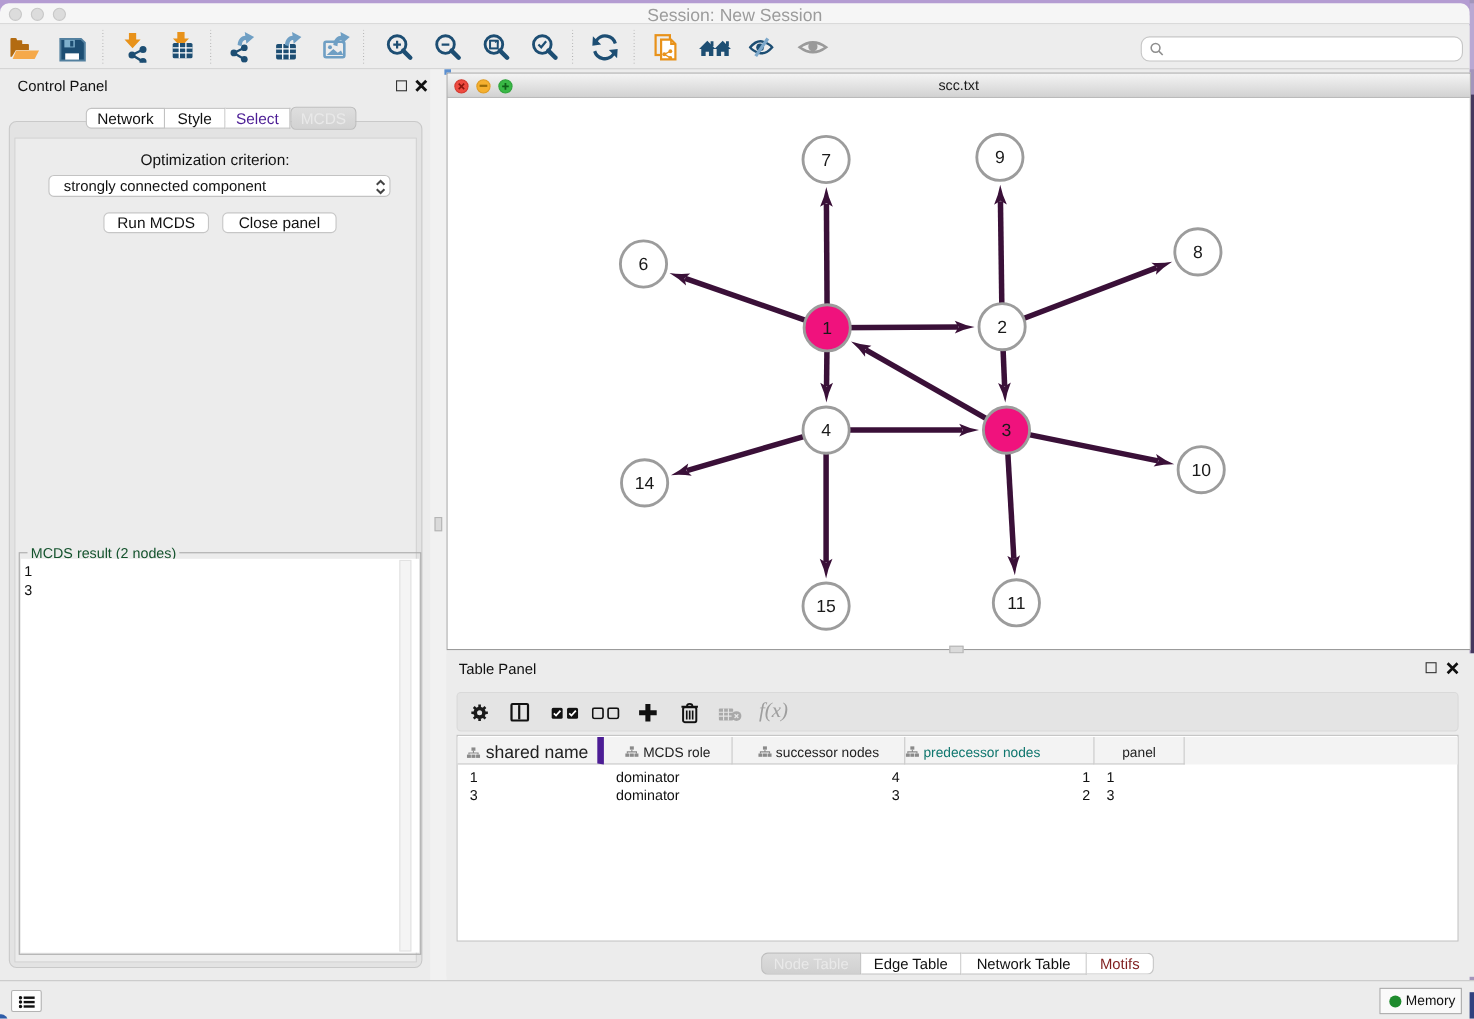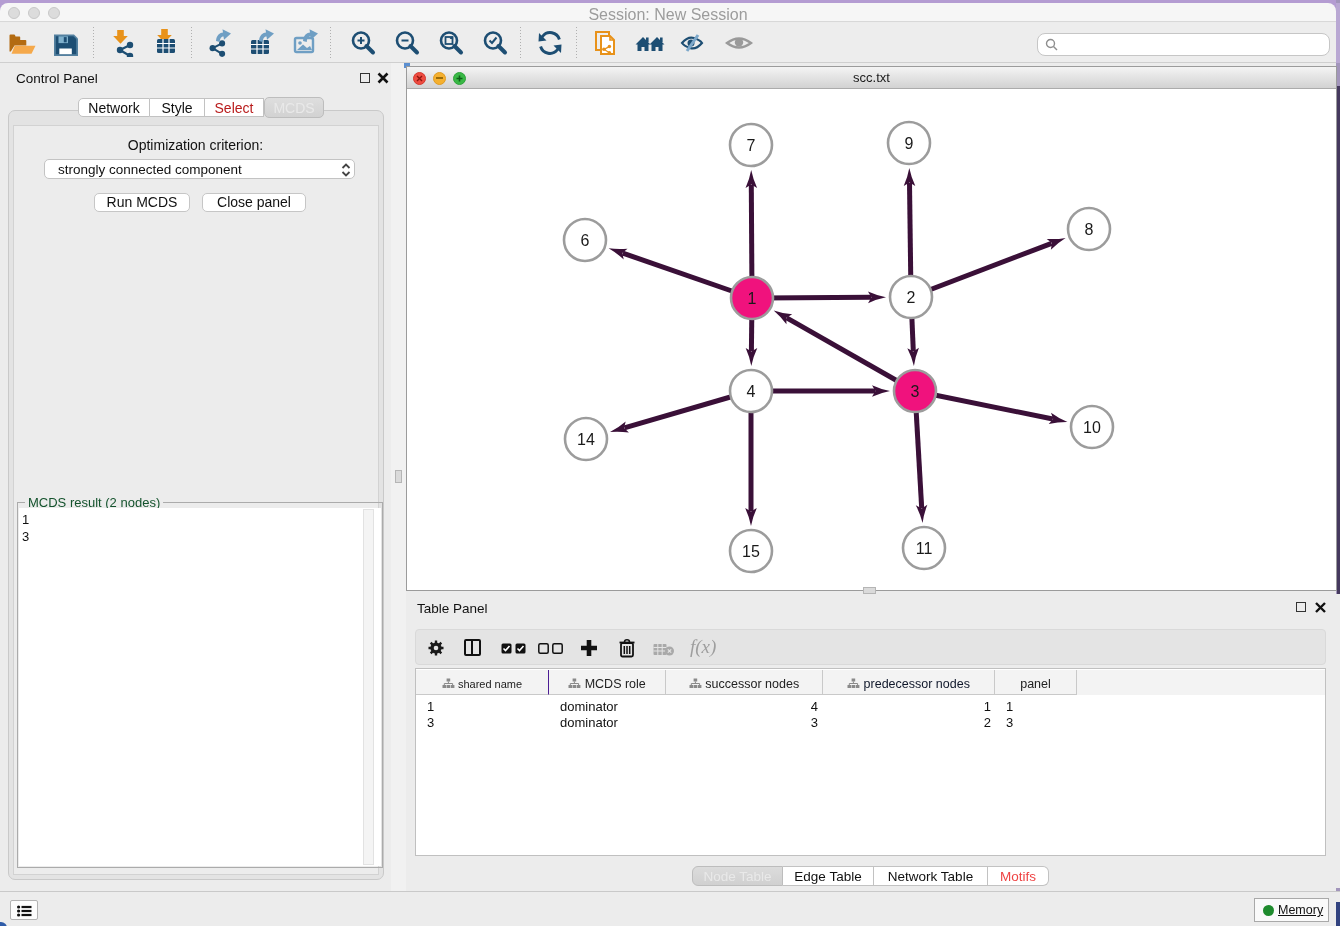--- a/index.html
+++ b/index.html
@@ -137,21 +137,21 @@
 <div class="abs" style="left:16px;top:8px;font-size:13.5px;color:#111;">Control Panel</div>
 <div class="abs" style="left:360px;top:10px;width:10px;height:10px;border:1.6px solid #333;"></div>
 <svg class="abs" style="left:376px;top:8px;" width="14" height="14" viewBox="0 0 14 14">
       <path d="M2.5 2.5 L11.5 11.5 M11.5 2.5 L2.5 11.5" stroke="#111" stroke-width="2.6"></path>
     </svg>
 <div class="abs" style="left:8px;top:47px;width:376px;height:770px;background:#e3e3e3;border:1px solid #c9c9c9;border-radius:7px;"></div>
 <div class="abs" style="left:13px;top:62px;width:366px;height:750px;background:#ececec;border:1px solid #d2d2d2;"></div>
 <div class="abs" style="left:78px;top:35px;width:244px;height:19px;padding-left:12px;">
 <div class="abs" style="left:0;top:0;width:72px;height:19px;background:#fff;border:1px solid #c2c2c2;border-radius:5px 0 0 5px;text-align:center;font-size:14px;line-height:18px;color:#111;">Network</div>
 <div class="abs" style="left:72px;top:0;width:55px;height:19px;background:#fff;border:1px solid #c2c2c2;border-left:none;text-align:center;font-size:14px;line-height:18px;color:#111;">Style</div>
-<div class="abs" style="left:127px;top:0;width:59px;height:19px;background:#fff;border:1px solid #c2c2c2;border-left:none;text-align:center;font-size:14px;line-height:18px;color:#b91c1c;">Select</div>
+<div class="abs" style="left:127px;top:0;width:59px;height:19px;background:#fff;border:1px solid #c2c2c2;border-left:none;text-align:center;font-size:14px;line-height:18px;color:#4c1d95;">Select</div>
 <div class="abs" style="left:186px;top:-1px;width:60px;height:21px;background:linear-gradient(#dedede,#d2d2d2);border:1px solid #bdbdbd;border-radius:5px;text-align:center;font-size:14px;line-height:20px;color:#e9e9e9;">MCDS</div>
 </div>
 <div class="abs" style="left:0;top:74px;width:391px;text-align:center;font-size:14px;color:#111;">Optimization criterion:</div>
 <div class="abs" style="left:44px;top:96px;width:311px;height:20px;background:#fff;border:1px solid #c3c3c3;border-radius:5px;">
 <div class="abs" style="left:13px;top:1px;font-size:13.5px;line-height:18px;color:#111;">strongly connected component</div>
 <svg class="abs" style="left:295px;top:2px;" width="12" height="16" viewBox="0 0 12 16">
         <path d="M2.5 6 L6 2.5 L9.5 6" fill="none" stroke="#444" stroke-width="1.8"></path>
         <path d="M2.5 10 L6 13.5 L9.5 10" fill="none" stroke="#444" stroke-width="1.8"></path>
       </svg>
 </div>
@@ -274,72 +274,72 @@
 <svg class="abs" style="left:237px;top:13px;" width="22" height="13" viewBox="0 0 22 13">
         <rect x="0.5" y="1" width="13" height="11" rx="1" fill="#a9a9a9"></rect>
         <path d="M0.5 4.5 H13.5 M0.5 8 H13.5 M4.8 1 V12 M9.2 1 V12" stroke="#e4e4e4" stroke-width="1"></path>
         <circle cx="16.5" cy="8" r="4.5" fill="#a9a9a9"></circle>
         <path d="M14.8 6.3 L18.2 9.7 M18.2 6.3 L14.8 9.7" stroke="#e4e4e4" stroke-width="1.2"></path>
       </svg>
 <div class="abs" style="left:274px;top:6px;font-family:'Liberation Serif',serif;font-style:italic;font-size:19px;color:#9e9e9e;">f(x)</div>
 </div>
 <div class="abs" style="left:9px;top:74px;width:911px;height:188px;background:#fff;border:1px solid #c0c0c0;">
 <div class="abs" style="left:0;top:1px;width:909px;height:25px;background:#f3f3f3;">
-<div class="abs" style="left:0px;top:0;width:133px;height:25px;border-right:1px solid #4c1d95;border-bottom:1px solid #c9c9c9;text-align:center;font-size:11px;line-height:29px;color:#222;overflow:hidden;"><svg width="13" height="11" viewBox="0 0 13 11" style="vertical-align:-1px;">
+<div class="abs" style="left:0px;top:0;width:133px;height:25px;border-right:6px solid #4c1d95;border-bottom:1px solid #c9c9c9;text-align:center;font-size:16px;line-height:29px;color:#222;overflow:hidden;"><svg width="13" height="11" viewBox="0 0 13 11" style="vertical-align:-1px;">
             <rect x="4.6" y="0.5" width="3.6" height="3" fill="#8a8a8a"></rect>
             <rect x="0.5" y="7" width="3.6" height="3" fill="#8a8a8a"></rect>
             <rect x="4.6" y="7" width="3.6" height="3" fill="#8a8a8a"></rect>
             <rect x="8.8" y="7" width="3.6" height="3" fill="#8a8a8a"></rect>
             <path d="M6.4 3.5 V5.5 M2.3 7 V5.5 H10.6 V7" fill="none" stroke="#8a8a8a" stroke-width="1"></path>
           </svg> shared name</div>
 <div class="abs" style="left:133px;top:0;width:117px;height:25px;border-right:1px solid #c9c9c9;border-bottom:1px solid #c9c9c9;text-align:center;font-size:12.5px;line-height:29px;color:#222;overflow:hidden;"><svg width="13" height="11" viewBox="0 0 13 11" style="vertical-align:-1px;">
             <rect x="4.6" y="0.5" width="3.6" height="3" fill="#8a8a8a"></rect>
             <rect x="0.5" y="7" width="3.6" height="3" fill="#8a8a8a"></rect>
             <rect x="4.6" y="7" width="3.6" height="3" fill="#8a8a8a"></rect>
             <rect x="8.8" y="7" width="3.6" height="3" fill="#8a8a8a"></rect>
             <path d="M6.4 3.5 V5.5 M2.3 7 V5.5 H10.6 V7" fill="none" stroke="#8a8a8a" stroke-width="1"></path>
           </svg> MCDS role</div>
 <div class="abs" style="left:250px;top:0;width:157px;height:25px;border-right:1px solid #c9c9c9;border-bottom:1px solid #c9c9c9;text-align:center;font-size:12.5px;line-height:29px;color:#222;overflow:hidden;"><svg width="13" height="11" viewBox="0 0 13 11" style="vertical-align:-1px;">
             <rect x="4.6" y="0.5" width="3.6" height="3" fill="#8a8a8a"></rect>
             <rect x="0.5" y="7" width="3.6" height="3" fill="#8a8a8a"></rect>
             <rect x="4.6" y="7" width="3.6" height="3" fill="#8a8a8a"></rect>
             <rect x="8.8" y="7" width="3.6" height="3" fill="#8a8a8a"></rect>
             <path d="M6.4 3.5 V5.5 M2.3 7 V5.5 H10.6 V7" fill="none" stroke="#8a8a8a" stroke-width="1"></path>
           </svg> successor nodes</div>
-<div class="abs" style="left:407px;top:0;width:172px;height:25px;border-right:1px solid #c9c9c9;border-bottom:1px solid #c9c9c9;text-align:center;font-size:12.5px;line-height:29px;color:#0f172a;overflow:hidden;"><svg width="13" height="11" viewBox="0 0 13 11" style="vertical-align:-1px;">
+<div class="abs" style="left:407px;top:0;width:172px;height:25px;border-right:1px solid #c9c9c9;border-bottom:1px solid #c9c9c9;font-size:12.5px;line-height:29px;color:#0f766e;overflow:hidden;"><svg width="13" height="11" viewBox="0 0 13 11" style="vertical-align:-1px;">
             <rect x="4.6" y="0.5" width="3.6" height="3" fill="#8a8a8a"></rect>
             <rect x="0.5" y="7" width="3.6" height="3" fill="#8a8a8a"></rect>
             <rect x="4.6" y="7" width="3.6" height="3" fill="#8a8a8a"></rect>
             <rect x="8.8" y="7" width="3.6" height="3" fill="#8a8a8a"></rect>
             <path d="M6.4 3.5 V5.5 M2.3 7 V5.5 H10.6 V7" fill="none" stroke="#8a8a8a" stroke-width="1"></path>
           </svg> predecessor nodes</div>
 <div class="abs" style="left:579px;top:0;width:82px;height:25px;border-right:1px solid #c9c9c9;border-bottom:1px solid #c9c9c9;text-align:center;font-size:12.5px;line-height:29px;color:#222;overflow:hidden;"> panel</div>
 </div>
 <div class="abs" style="left:11px;top:30px;font-size:13px;color:#111;line-height:16px;">1<br>3</div>
 <div class="abs" style="left:144px;top:30px;font-size:13px;color:#111;line-height:16px;">dominator<br>dominator</div>
 <div class="abs" style="left:250px;top:30px;width:152px;text-align:right;font-size:13px;color:#111;line-height:16px;">4<br>3</div>
 <div class="abs" style="left:407px;top:30px;width:168px;text-align:right;font-size:13px;color:#111;line-height:16px;">1<br>2</div>
 <div class="abs" style="left:590px;top:30px;font-size:13px;color:#111;line-height:16px;">1<br>3</div>
 </div>
 <div class="abs" style="left:286px;top:272px;width:357px;height:20px;">
 <div class="abs" style="left:0;top:0;width:91px;height:20px;background:linear-gradient(#dcdcdc,#d0d0d0);border:1px solid #bdbdbd;border-radius:6px 0 0 6px;text-align:center;font-size:13.5px;line-height:19px;color:#e9e9e9;">Node Table</div>
 <div class="abs" style="left:91px;top:0;width:91px;height:20px;background:#fff;border:1px solid #c2c2c2;border-left:none;text-align:center;font-size:13.5px;line-height:19px;color:#111;">Edge Table</div>
 <div class="abs" style="left:182px;top:0;width:114px;height:20px;background:#fff;border:1px solid #c2c2c2;border-left:none;text-align:center;font-size:13.5px;line-height:19px;color:#111;">Network Table</div>
-<div class="abs" style="left:296px;top:0;width:61px;height:20px;background:#fff;border:1px solid #c2c2c2;border-left:none;border-radius:0 6px 6px 0;text-align:center;font-size:13.5px;line-height:19px;color:#ef4444;">Motifs</div>
+<div class="abs" style="left:296px;top:0;width:61px;height:20px;background:#fff;border:1px solid #c2c2c2;border-left:none;border-radius:0 6px 6px 0;text-align:center;font-size:13.5px;line-height:19px;color:#7f1d1d;">Motifs</div>
 </div>
 </div>
 <div class="abs" style="left:0;top:891px;width:1340px;height:35px;background:#ececec;border-top:1px solid #c9c9c9;">
 <div class="abs" style="left:10px;top:8px;width:28px;height:20px;background:#fdfdfd;border:1px solid #b3b3b3;border-radius:2px;">
 <svg class="abs" style="left:6px;top:3.5px;" width="15" height="12" viewBox="0 0 15 12">
         <circle cx="1.6" cy="2" r="1.6" fill="#111"></circle>
         <circle cx="1.6" cy="6" r="1.6" fill="#111"></circle>
         <circle cx="1.6" cy="10" r="1.6" fill="#111"></circle>
         <rect x="4.5" y="0.9" width="10" height="2.2" fill="#111"></rect>
         <rect x="4.5" y="4.9" width="10" height="2.2" fill="#111"></rect>
         <rect x="4.5" y="8.9" width="10" height="2.2" fill="#111"></rect>
       </svg>
 </div>
 <div class="abs" style="left:1254px;top:6px;width:75px;height:24px;background:#fafafa;border:1px solid #a9a9a9;">
 <div class="abs" style="left:8px;top:6px;width:11px;height:11px;border-radius:6px;background:#1e8b2d;"></div>
-<div class="abs" style="left:23px;top:4px;font-size:12.5px;color:#111;text-decoration:underline;">Memory</div>
+<div class="abs" style="left:23px;top:4px;font-size:12.5px;color:#111;">Memory</div>
 </div>
 <div class="abs" style="left:-5px;top:30px;width:12px;height:12px;border-radius:6px;background:#2f5ca8;"></div>
 <div class="abs" style="left:1336px;top:10px;width:4px;height:25px;background:#31427f;"></div>
 </div>
 </body></html>

